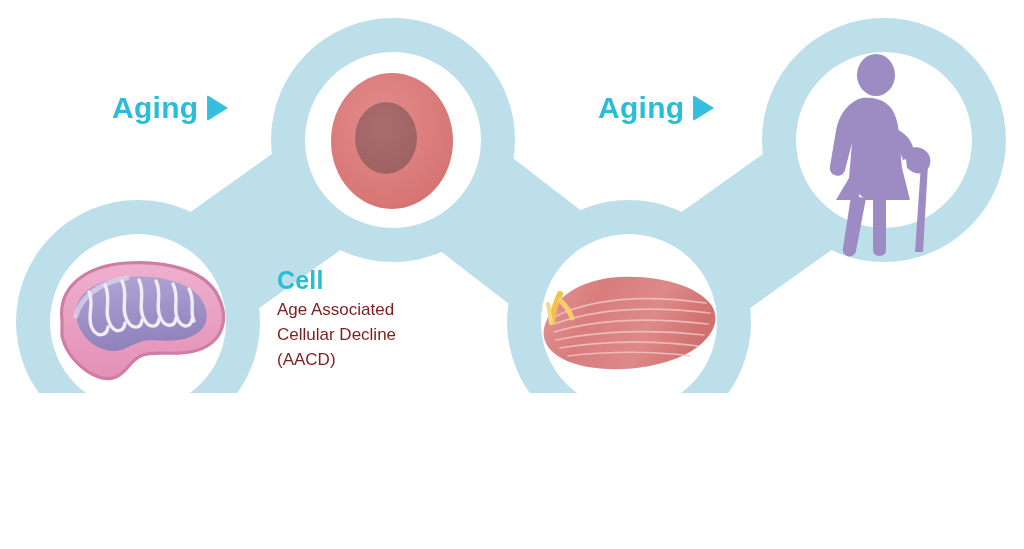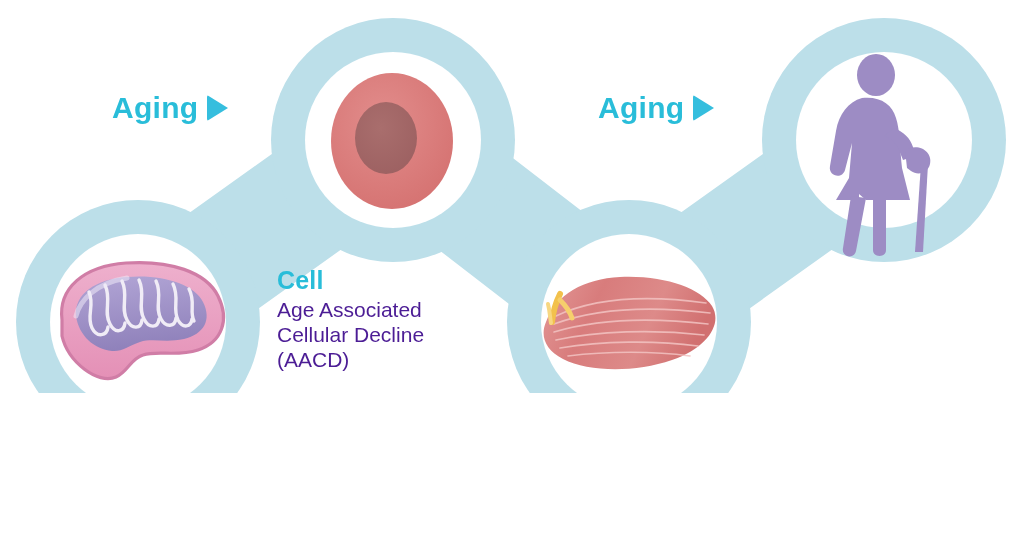--- a/index.html
+++ b/index.html
@@ -33,22 +33,22 @@
     display: block;
     color: #29bdd9;
     font-weight: bold;
     font-size: 25px;
     line-height: 30px;
     letter-spacing: 0.2px;
     margin: 0 0 2px 0;
   }
   .label-desc {
     display: block;
-    color: #4c1d95;
-    font-size: 21px;
+    color: #7f1d1d;
+    font-size: 17px;
     line-height: 25px;
     white-space: pre-line;
   }
   .aging-block {
     position: absolute;
     display: flex;
     align-items: center;
     gap: 9px;
   }
   .aging-text {

